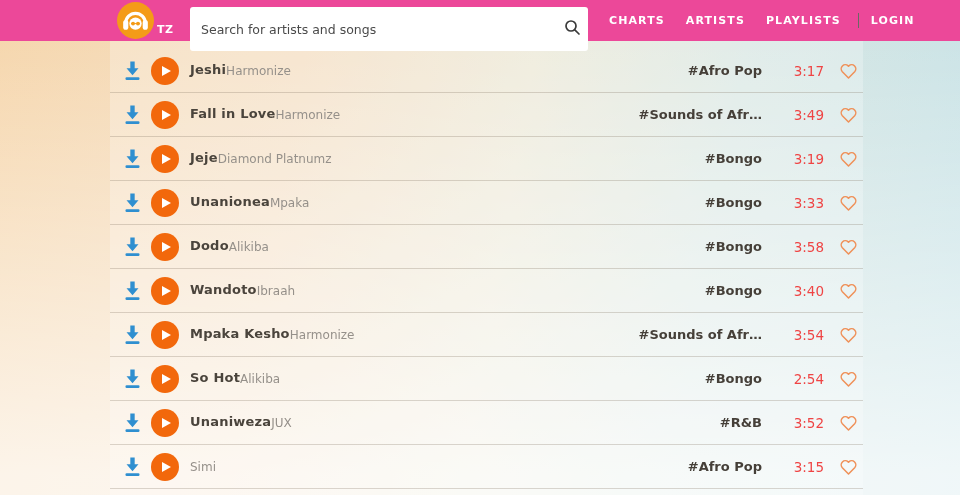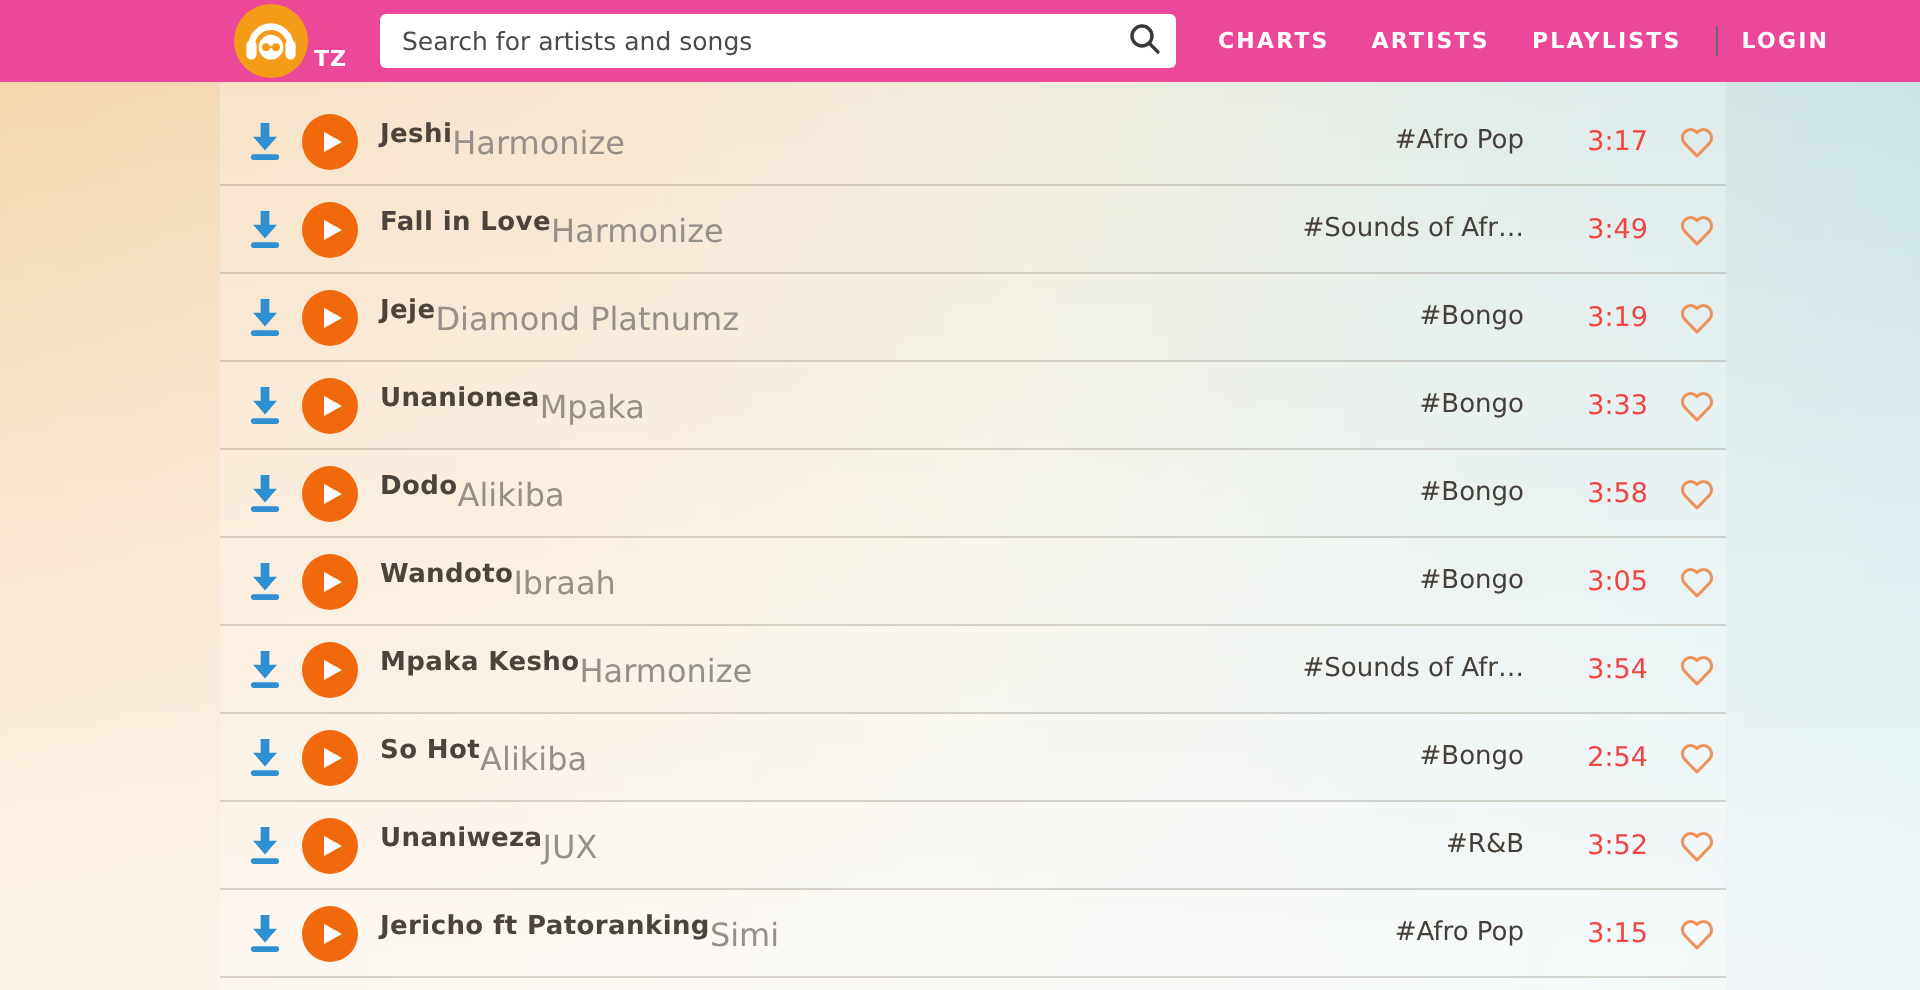--- a/index.html
+++ b/index.html
@@ -9,21 +9,21 @@
     font-family:"DejaVu Sans", "Liberation Sans", sans-serif;
     background-image:
       linear-gradient(to bottom, rgba(255,255,255,0) 8%, rgba(255,255,255,0.72) 96%),
       linear-gradient(100deg, #f6d7ae 0%, #f4ddc0 30%, #ebe7d4 52%, #d7e6e2 72%, #c8e3e8 100%);
     background-size:100% 100%;
   }
   
   .header { position:relative; height:41px; background:#ec4899; }
   .logo-wrap { position:absolute; left:117px; top:2px; width:37px; height:37px; cursor:pointer; }
   .tz-label { position:absolute; left:157px; top:23px; color:#fff; font-size:11px; font-weight:bold; letter-spacing:0.5px; }
-  .searchbar { position:absolute; left:190px; top:7px; width:398px; height:27px;
+  .searchbar { position:absolute; left:190px; top:7px; width:398px; height:44px;
     background:#fff; border-radius:3px; display:flex; align-items:center; }
   .searchbar input { flex:1; border:none; outline:none; background:transparent;
     padding:0 4px 0 11px; font-size:12.5px; color:#3c3c3c; font-family:inherit; }
   .searchbar input::placeholder { color:#4a4a4a; opacity:1; }
   .search-btn { width:32px; height:27px; border:none; background:transparent; display:flex;
     align-items:center; justify-content:center; cursor:pointer; padding:0; }
   .main-nav { position:absolute; left:609px; top:0; height:41px; display:flex; align-items:center;text-align:right; }
   .main-nav .nav-link { color:#fff; font-size:11px; font-weight:bold; letter-spacing:1.1px;
     text-decoration:none; cursor:pointer; margin-right:21px; white-space:nowrap; }
   .main-nav .nav-link:last-child { margin-right:0; }
@@ -33,23 +33,23 @@
     background:rgba(255,255,255,0.26); padding-top:8px; }
   .song-row { display:flex; align-items:center; height:44px;
     border-bottom:1px solid rgba(128,116,98,0.28); }
   .dl-btn { margin-left:13px; width:19px; height:21px; cursor:pointer; flex:none; }
   .play-btn { margin-left:9px; width:28px; height:28px; border-radius:50%; background:#f2680c;
     display:flex; align-items:center; justify-content:center; cursor:pointer; flex:none; }
   .play-tri { width:0; height:0; border-left:9px solid #fff;
     border-top:5.5px solid transparent; border-bottom:5.5px solid transparent; margin-left:3px; }
   .meta { margin-left:11px; display:flex; flex-direction:row; min-width:0; }
   .song-title { font-size:13px; font-weight:bold; color:#4a443c; letter-spacing:0.2px; cursor:pointer; line-height:1.15; }
-  .song-artist { font-size:16px; color:#95908a; margin-top:2px; cursor:pointer; line-height:1.1; }
+  .song-artist { font-size:12px; color:#95908a; margin-top:2px; cursor:pointer; line-height:1.1; }
   .right-group { margin-left:auto; display:flex; align-items:center; }
-  .song-tag { font-size:13px; font-weight:normal; color:#453f38; cursor:pointer; white-space:nowrap; }
+  .song-tag { font-size:13px; font-weight:bold; color:#453f38; cursor:pointer; white-space:nowrap; }
   .song-dur { font-size:13.5px; color:#ef4444; width:48px; text-align:right; margin-left:14px; }
   .heart-btn { margin-left:15px; margin-right:5px; width:19px; height:18px; cursor:pointer; flex:none; }
 </style>
 </head>
 <body>
 
 <div class="header">
   <div class="logo-wrap">
     <span>
       <svg width="37" height="37" viewBox="0 0 36 36">
@@ -244,21 +244,21 @@
     </span>
     <span class="play-btn">
       <span class="play-tri"></span>
     </span>
     <span class="meta">
       <span class="song-title">Wandoto</span>
       <span class="song-artist">Ibraah</span>
     </span>
     <span class="right-group">
       <span class="song-tag">#Bongo</span>
-      <span class="song-dur">3:05</span>
+      <span class="song-dur">3:40</span>
       <span class="heart-btn">
         <span>
           <svg width="19" height="18" viewBox="0 0 24 22">
             <path d="M12 19.8 L4.2 11.9 a5.2 5.2 0 0 1 7.35-7.35 l0.45 0.45 0.45-0.45 a5.2 5.2 0 0 1 7.35 7.35 z" fill="none" stroke="#ef9058" stroke-width="1.9" stroke-linejoin="round"></path>
           </svg>
         </span>
       </span>
     </span>
   </div>
 
@@ -355,21 +355,20 @@
         <svg width="19" height="21" viewBox="0 0 20 22">
           <path d="M7.7 1.5 h4.6 v7.2 h4 l-6.3 7.3 -6.3-7.3 h4 z" fill="#2f8fd0"></path>
           <rect x="2.6" y="18" width="14.8" height="3" rx="1.3" fill="#2f8fd0"></rect>
         </svg>
       </span>
     </span>
     <span class="play-btn">
       <span class="play-tri"></span>
     </span>
     <span class="meta">
-      <span class="song-title">Jericho ft Patoranking</span>
       <span class="song-artist">Simi</span>
     </span>
     <span class="right-group">
       <span class="song-tag">#Afro Pop</span>
       <span class="song-dur">3:15</span>
       <span class="heart-btn">
         <span>
           <svg width="19" height="18" viewBox="0 0 24 22">
             <path d="M12 19.8 L4.2 11.9 a5.2 5.2 0 0 1 7.35-7.35 l0.45 0.45 0.45-0.45 a5.2 5.2 0 0 1 7.35 7.35 z" fill="none" stroke="#ef9058" stroke-width="1.9" stroke-linejoin="round"></path>
           </svg>

